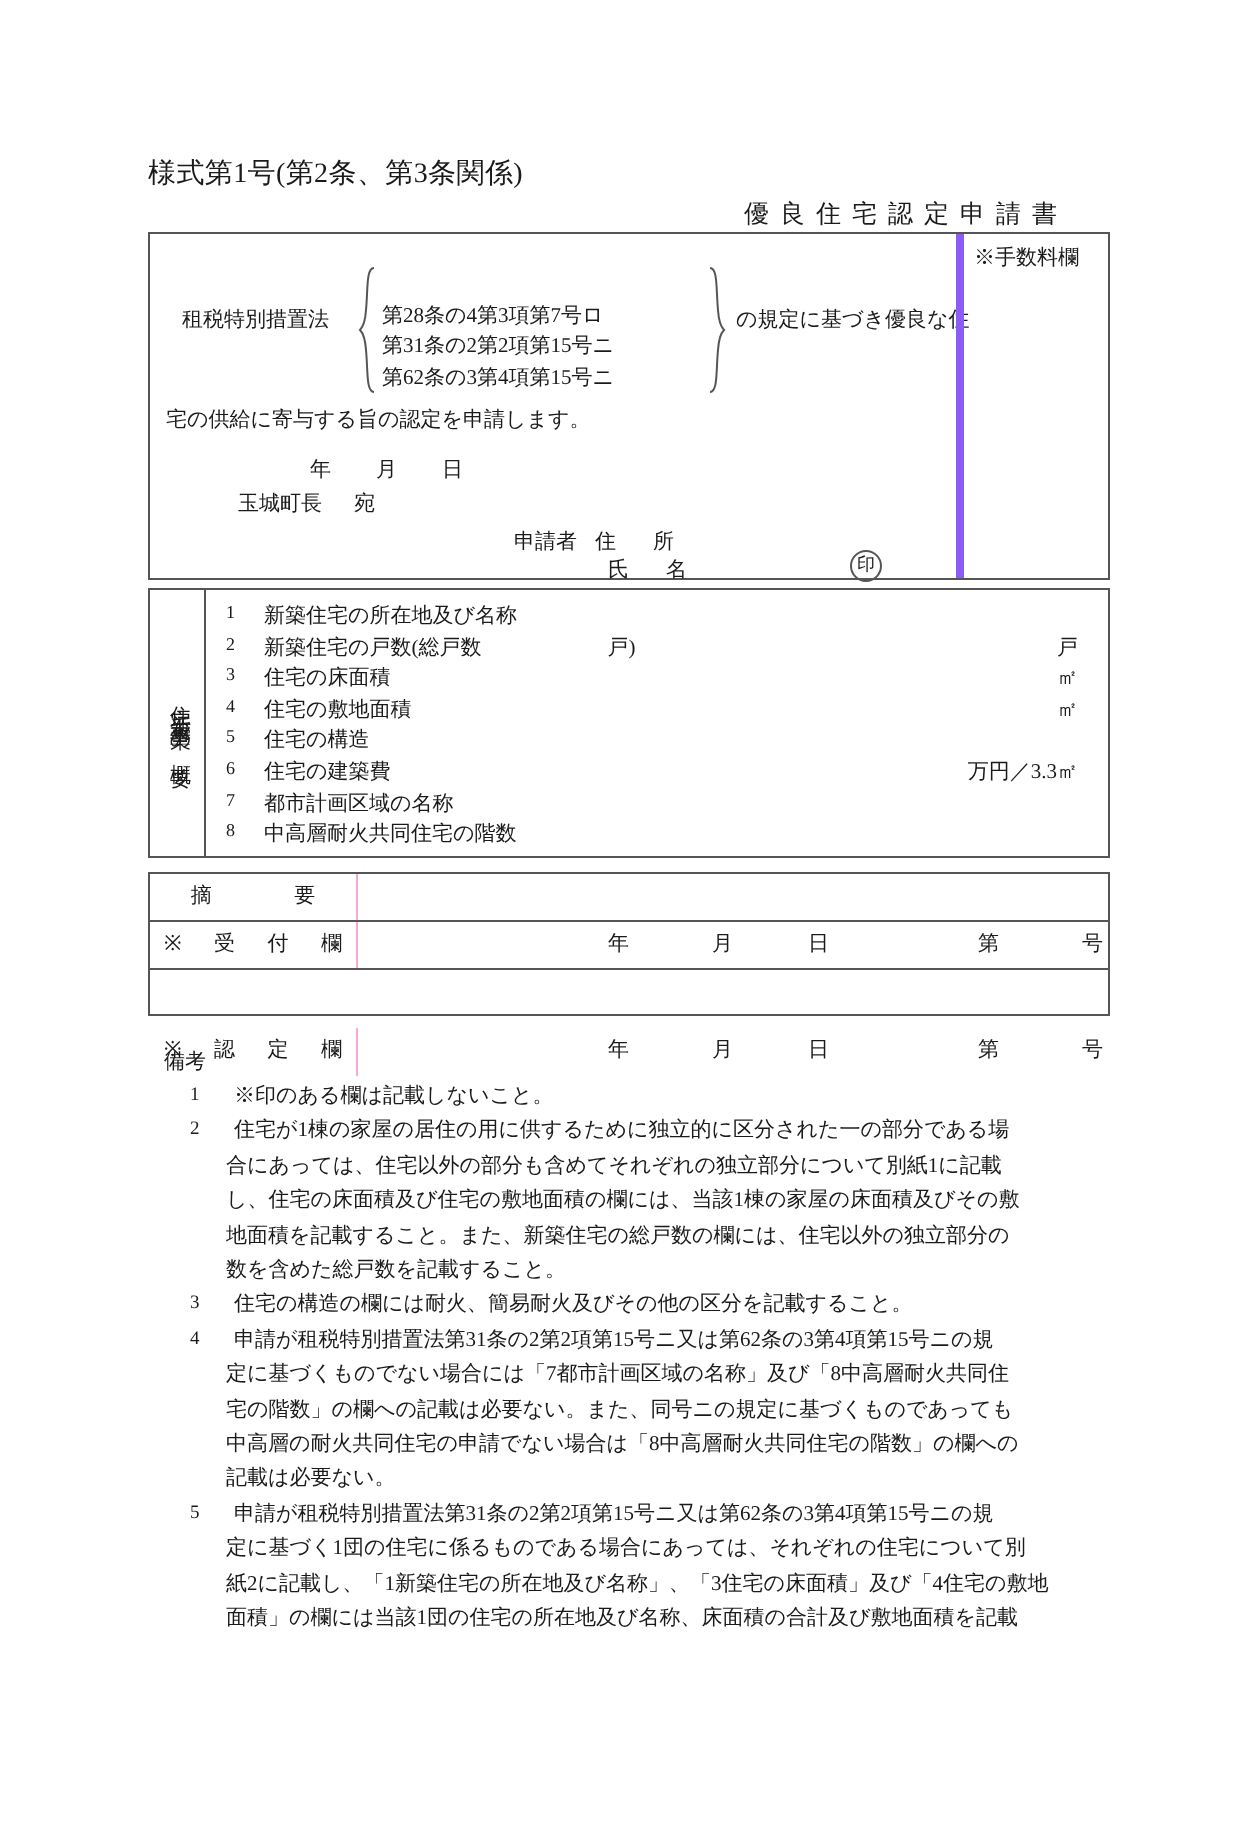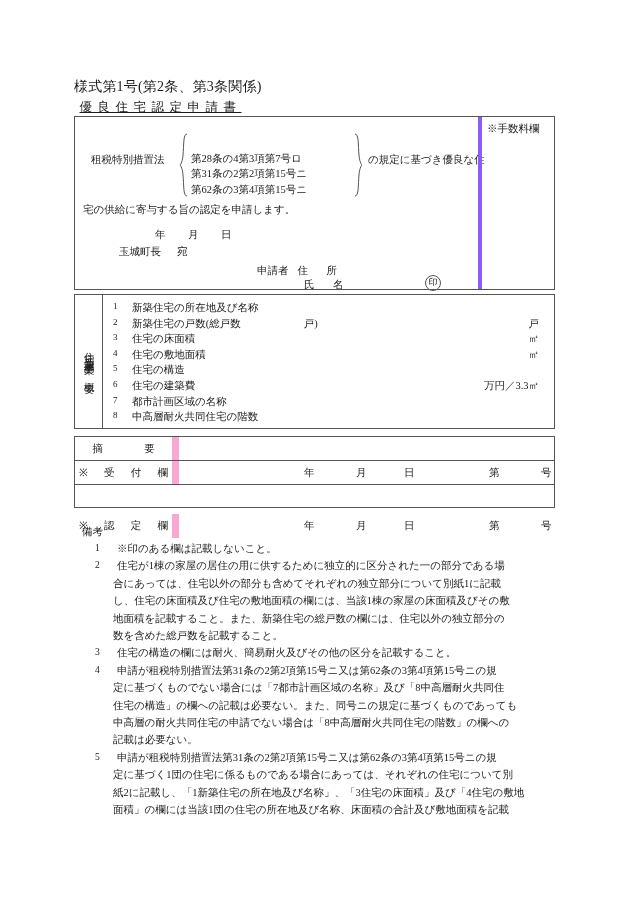--- a/index.html
+++ b/index.html
@@ -31,26 +31,25 @@
     letter-spacing: 0.2px;
     white-space: nowrap;
   }
 
   
   .doc-title {
     position: absolute;
     left: 74px;
     top: 99px;
     width: 460px;
-    text-align: left;
+    text-align: right;
     font-size: 12.5px;
     letter-spacing: 5.5px;
     text-indent: 5.5px;
     white-space: nowrap;
-    text-decoration: underline;
   }
 
   
   .box {
     position: absolute;
     box-sizing: border-box;
     border: 1px solid #555;
   }
 
   
@@ -239,21 +238,21 @@
     height: 24px;
     box-sizing: border-box;
     border-bottom: 1px solid #555;
   }
   .br:last-child { border-bottom: none; margin-top: 29px; }
   .br-label {
     position: absolute;
     left: 0; top: 0; bottom: 0;
     width: 104px;
     box-sizing: border-box;
-    border-right: 7px solid #f9a8d4;
+    border-right: 1px solid #f9a8d4;
     font-size: 10.5px;
     line-height: 23px;
     text-align: center;
   }
   .br-label .ch { display: inline-block; }
   .br-body {
     position: absolute;
     left: 104px;
     right: 0;
     top: 0; bottom: 0;
@@ -461,21 +460,21 @@
 
     <div class="note">
       <span class="n">3</span>
       <p class="first">住宅の構造の欄には耐火、簡易耐火及びその他の区分を記載すること。</p>
     </div>
 
     <div class="note">
       <span class="n">4</span>
       <p class="first">申請が租税特別措置法第31条の2第2項第15号ニ又は第62条の3第4項第15号ニの規</p>
       <p>定に基づくものでない場合には「7都市計画区域の名称」及び「8中高層耐火共同住</p>
-      <p>住宅の構造」の欄への記載は必要ない。また、同号ニの規定に基づくものであっても</p>
+      <p>宅の階数」の欄への記載は必要ない。また、同号ニの規定に基づくものであっても</p>
       <p>中高層の耐火共同住宅の申請でない場合は「8中高層耐火共同住宅の階数」の欄への</p>
       <p>記載は必要ない。</p>
     </div>
 
     <div class="note">
       <span class="n">5</span>
       <p class="first">申請が租税特別措置法第31条の2第2項第15号ニ又は第62条の3第4項第15号ニの規</p>
       <p>定に基づく1団の住宅に係るものである場合にあっては、それぞれの住宅について別</p>
       <p>紙2に記載し、「1新築住宅の所在地及び名称」、「3住宅の床面積」及び「4住宅の敷地</p>
       <p>面積」の欄には当該1団の住宅の所在地及び名称、床面積の合計及び敷地面積を記載</p>

